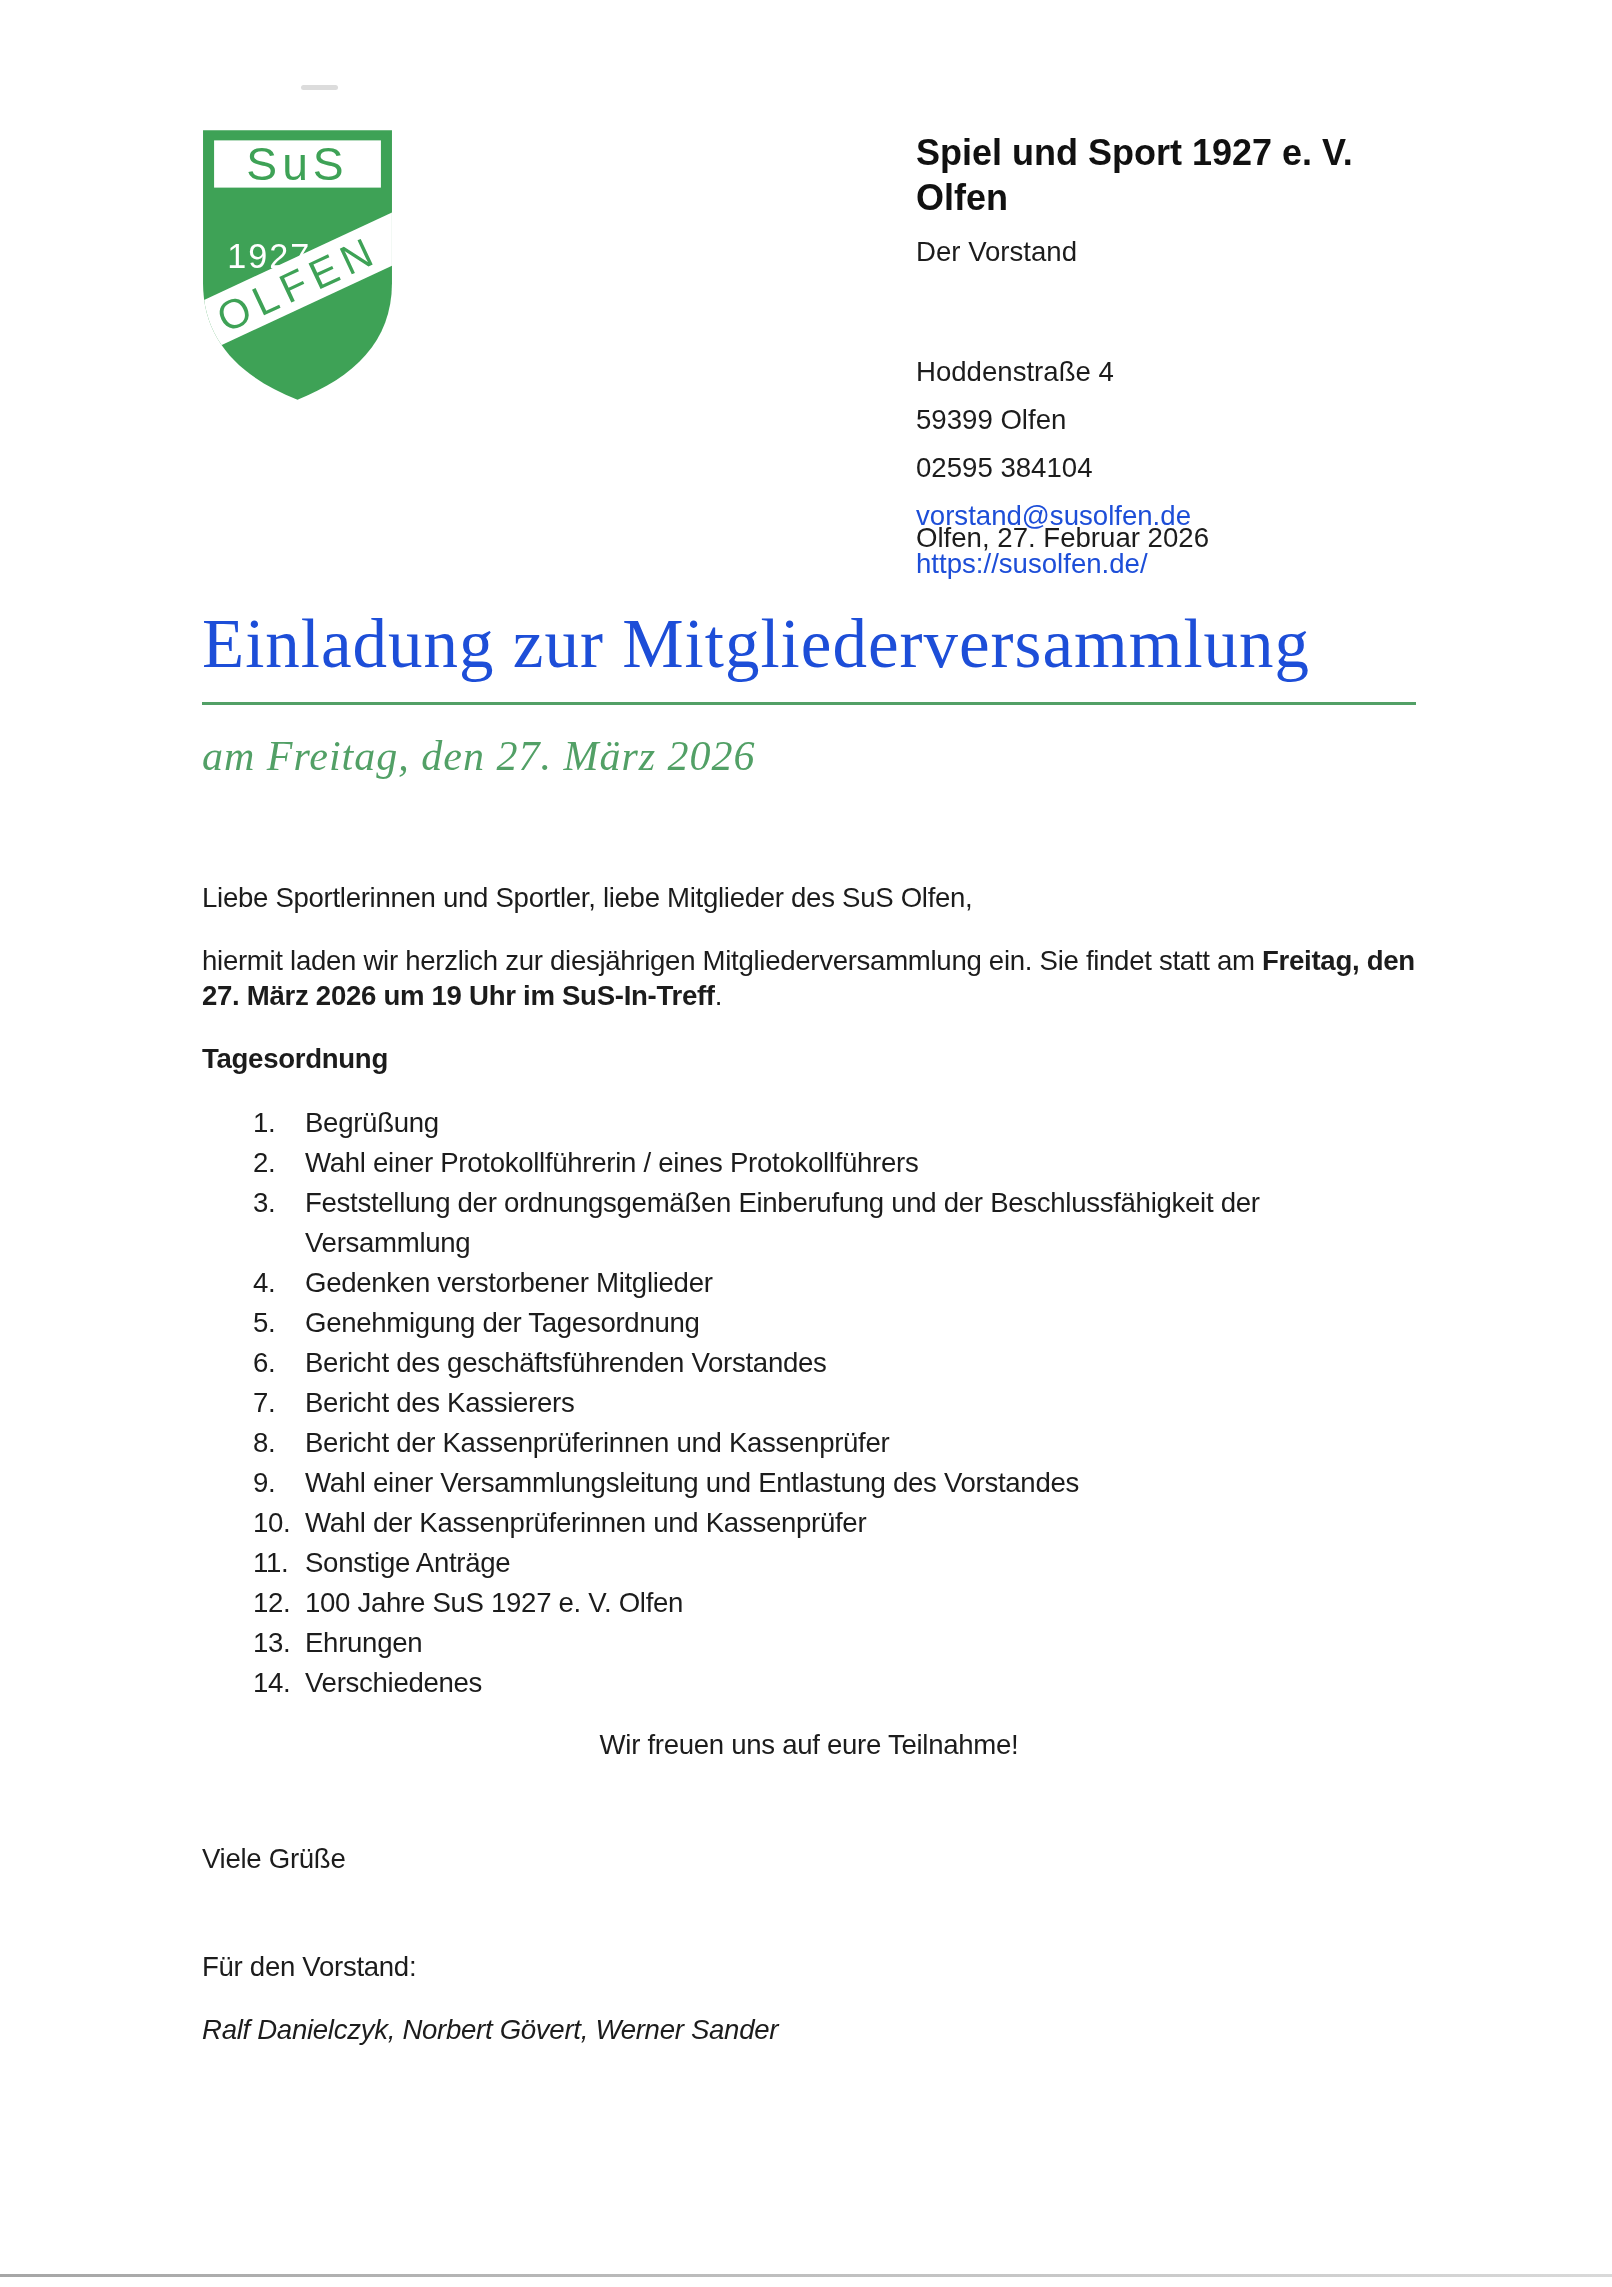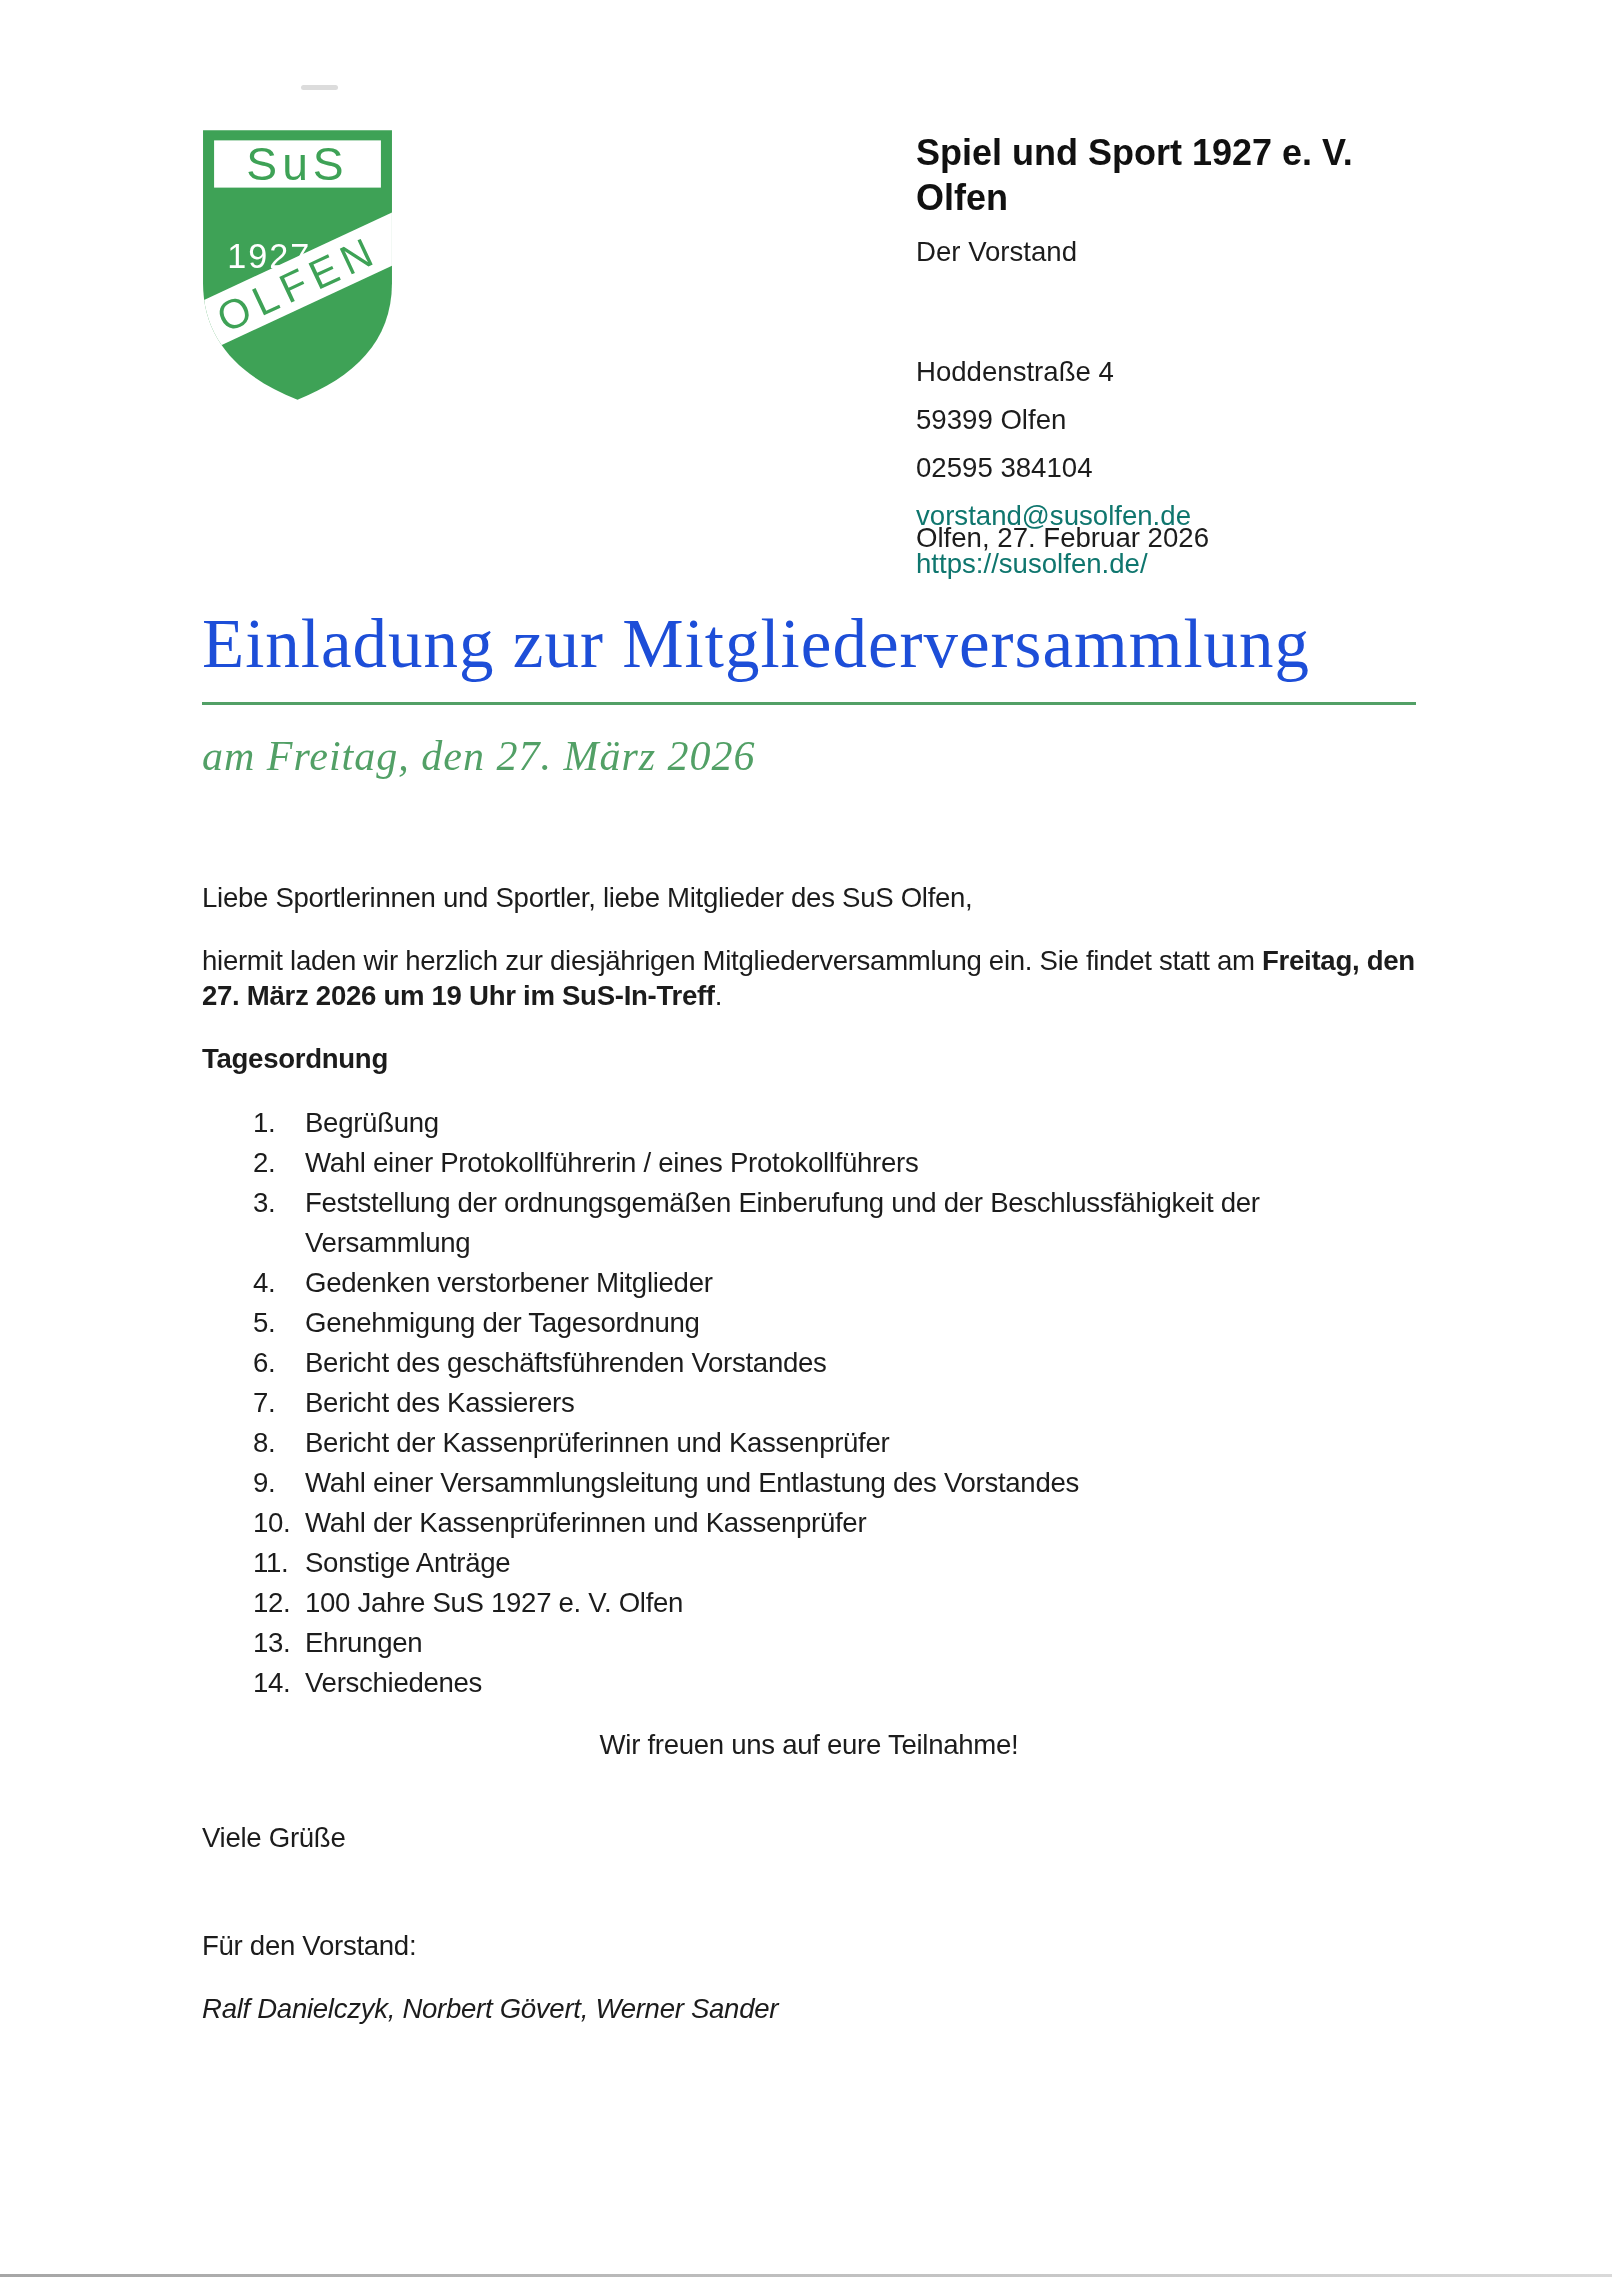--- a/index.html
+++ b/index.html
@@ -11,21 +11,21 @@
     color:#1c1c1c;
     overflow:hidden;
   }
   
   .logo{position:absolute;left:197px;top:124px;width:201px;height:282px;}
   .org-block{position:absolute;left:916px;top:130px;width:532px;}
   .org-name{font-size:36px;font-weight:bold;line-height:45px;margin:0 0 13.8px 0;color:#111;}
   .org-dept{font-size:27.6px;line-height:35px;margin:0;}
   .org-address{margin-top:79px;}
   .org-address div{font-size:27.6px;line-height:48px;}
-  .link-green{color:#0f766e;text-decoration:none;}
+  .link-green{color:#1d4ed8;text-decoration:none;}
   .date-line{position:absolute;left:916px;top:522px;font-size:27.6px;}
   
   .content{padding:603px 197px 0 202px;}
   .doc-title{
     font-family:"Liberation Serif",serif;
     font-weight:normal;
     font-size:69px;line-height:83px;letter-spacing:1px;
     color:#1d4ed8;margin:0;
     padding-bottom:15.8px;border-bottom:3px solid #52a066;
   }
@@ -42,21 +42,21 @@
   ol.agenda{counter-reset:n;list-style:none;margin:23.6px 0 0 0;padding:0;}
   ol.agenda li{
     counter-increment:n;position:relative;
     padding-left:103px;line-height:40px;
   }
   ol.agenda li::before{
     content:counter(n) ".";
     position:absolute;left:51px;top:0;
   }
   .closing{margin-top:23.6px;line-height:35px;text-align:center;}
-  .regards{margin-top:58px;line-height:35px;}
+  .regards{margin-top:79px;line-height:35px;}
   .for-board{margin-top:73px;line-height:35px;}
   .signers{margin-top:28px;line-height:35px;font-style:italic;}
   .bold{font-weight:bold;}
   
   .scan-bottom-line{
     position:absolute;left:0;right:0;bottom:9.9px;height:3px;
     background:linear-gradient(to right,#a6a6a6,#c2c2c2 55%,#d9d9d9);
   }
   .scan-speck{position:absolute;left:301px;top:85px;width:37px;height:4.9px;background:#dcdcdc;border-radius:3px;}
 </style>

